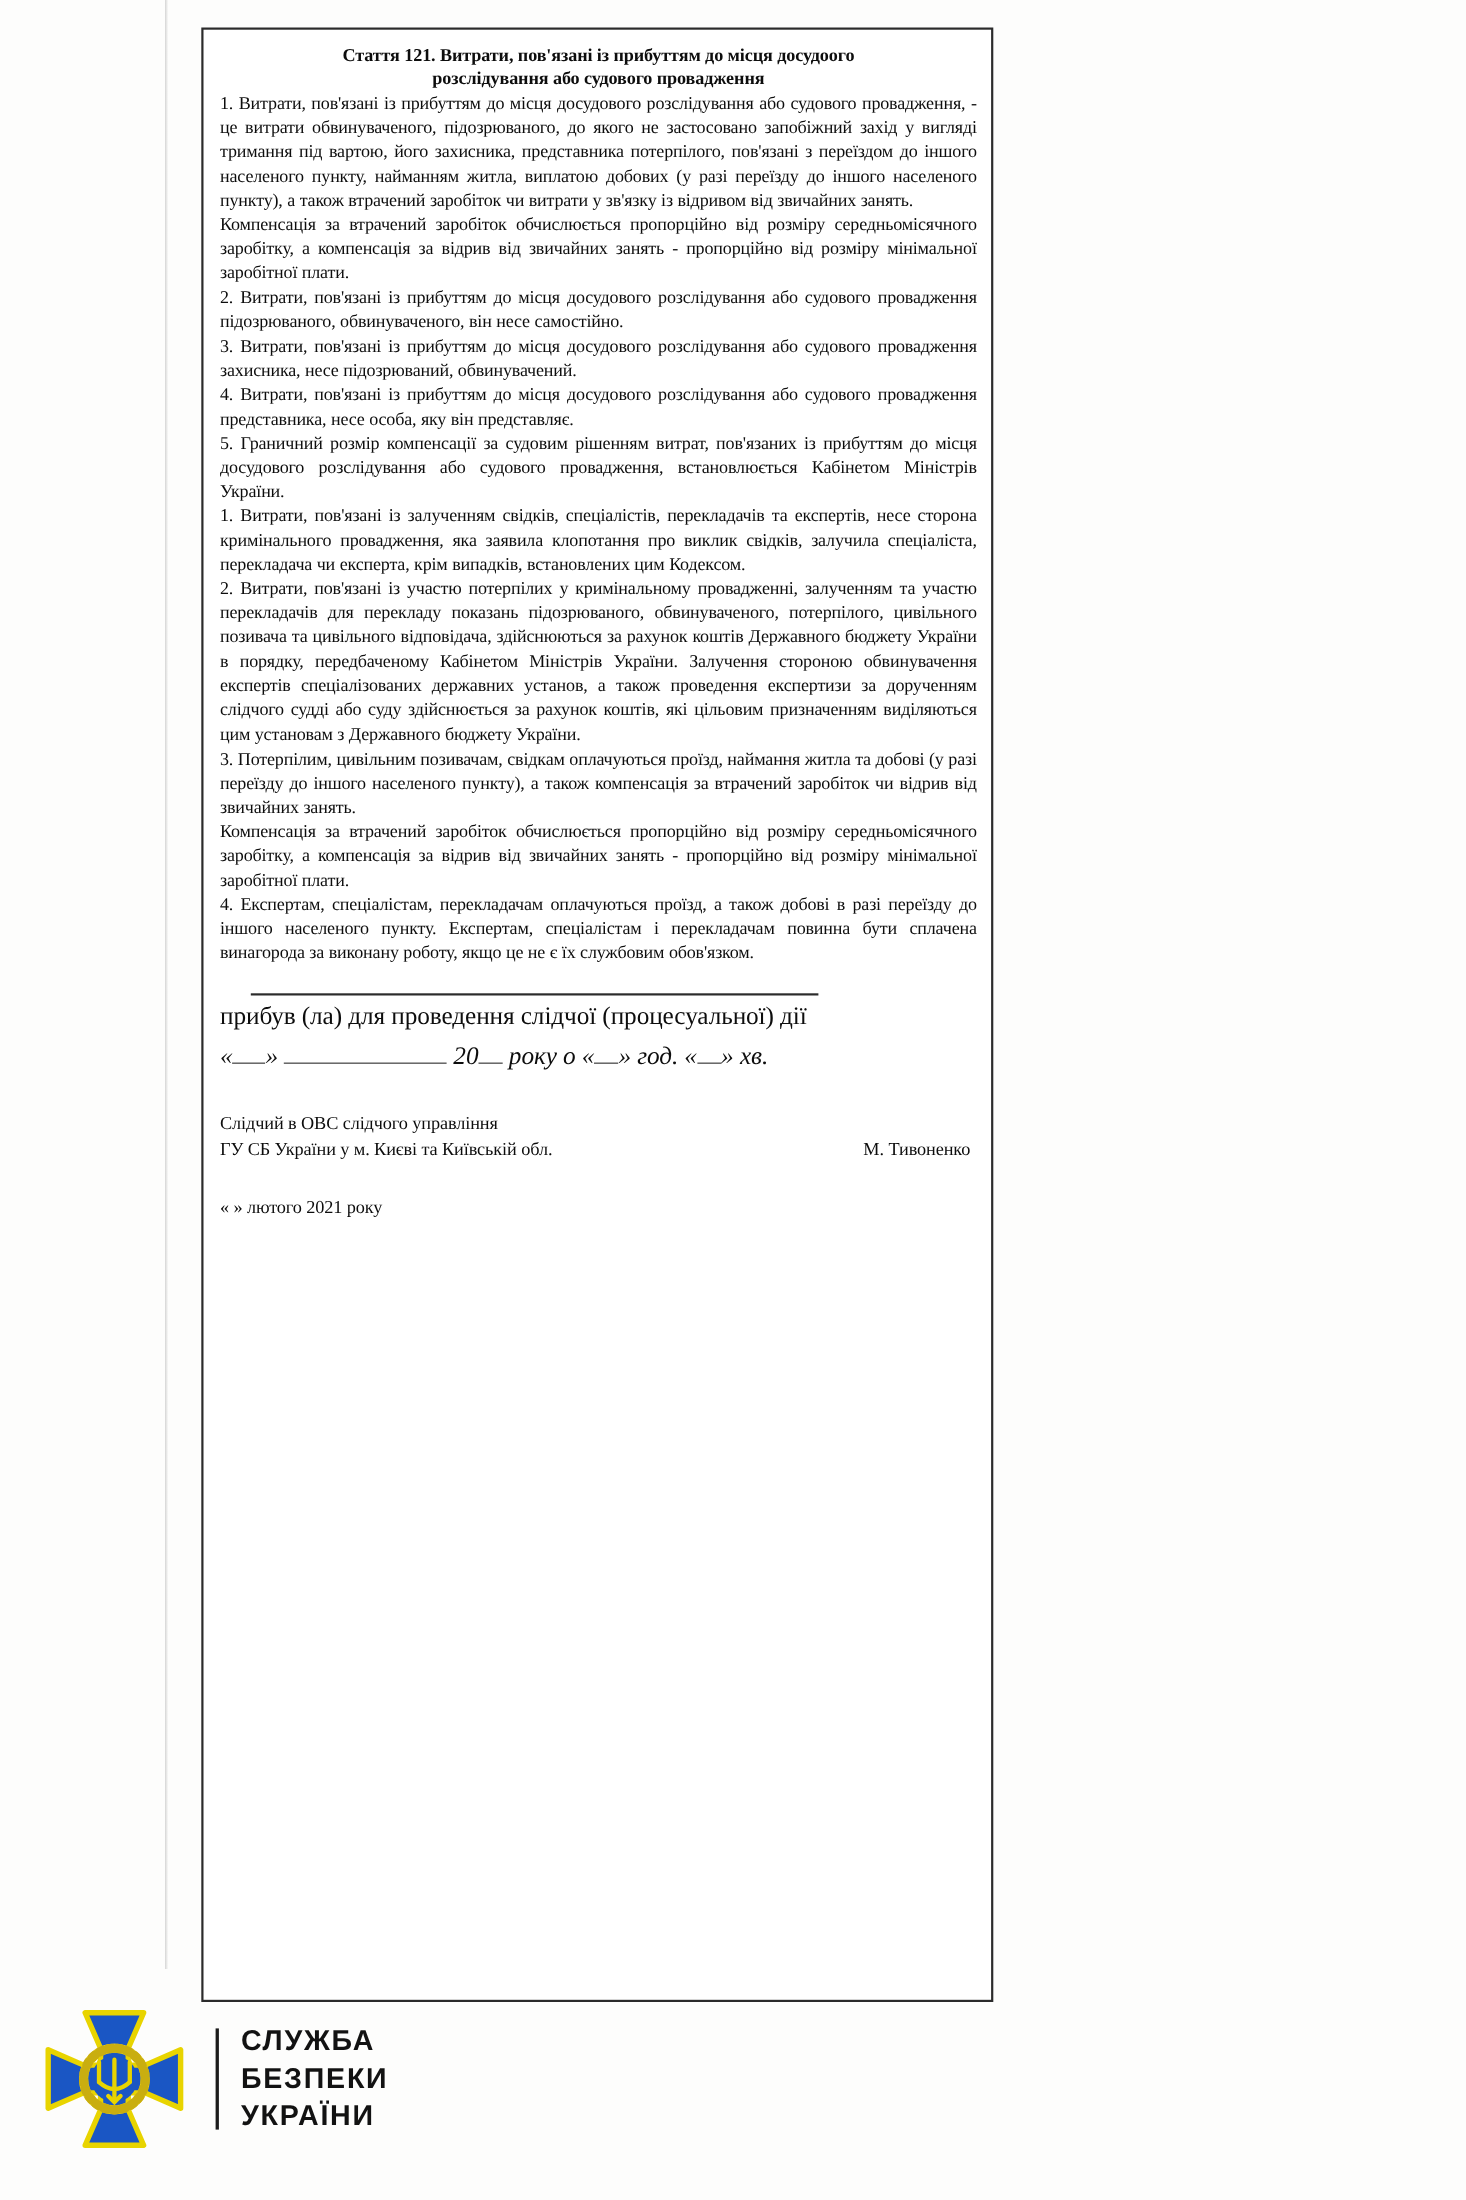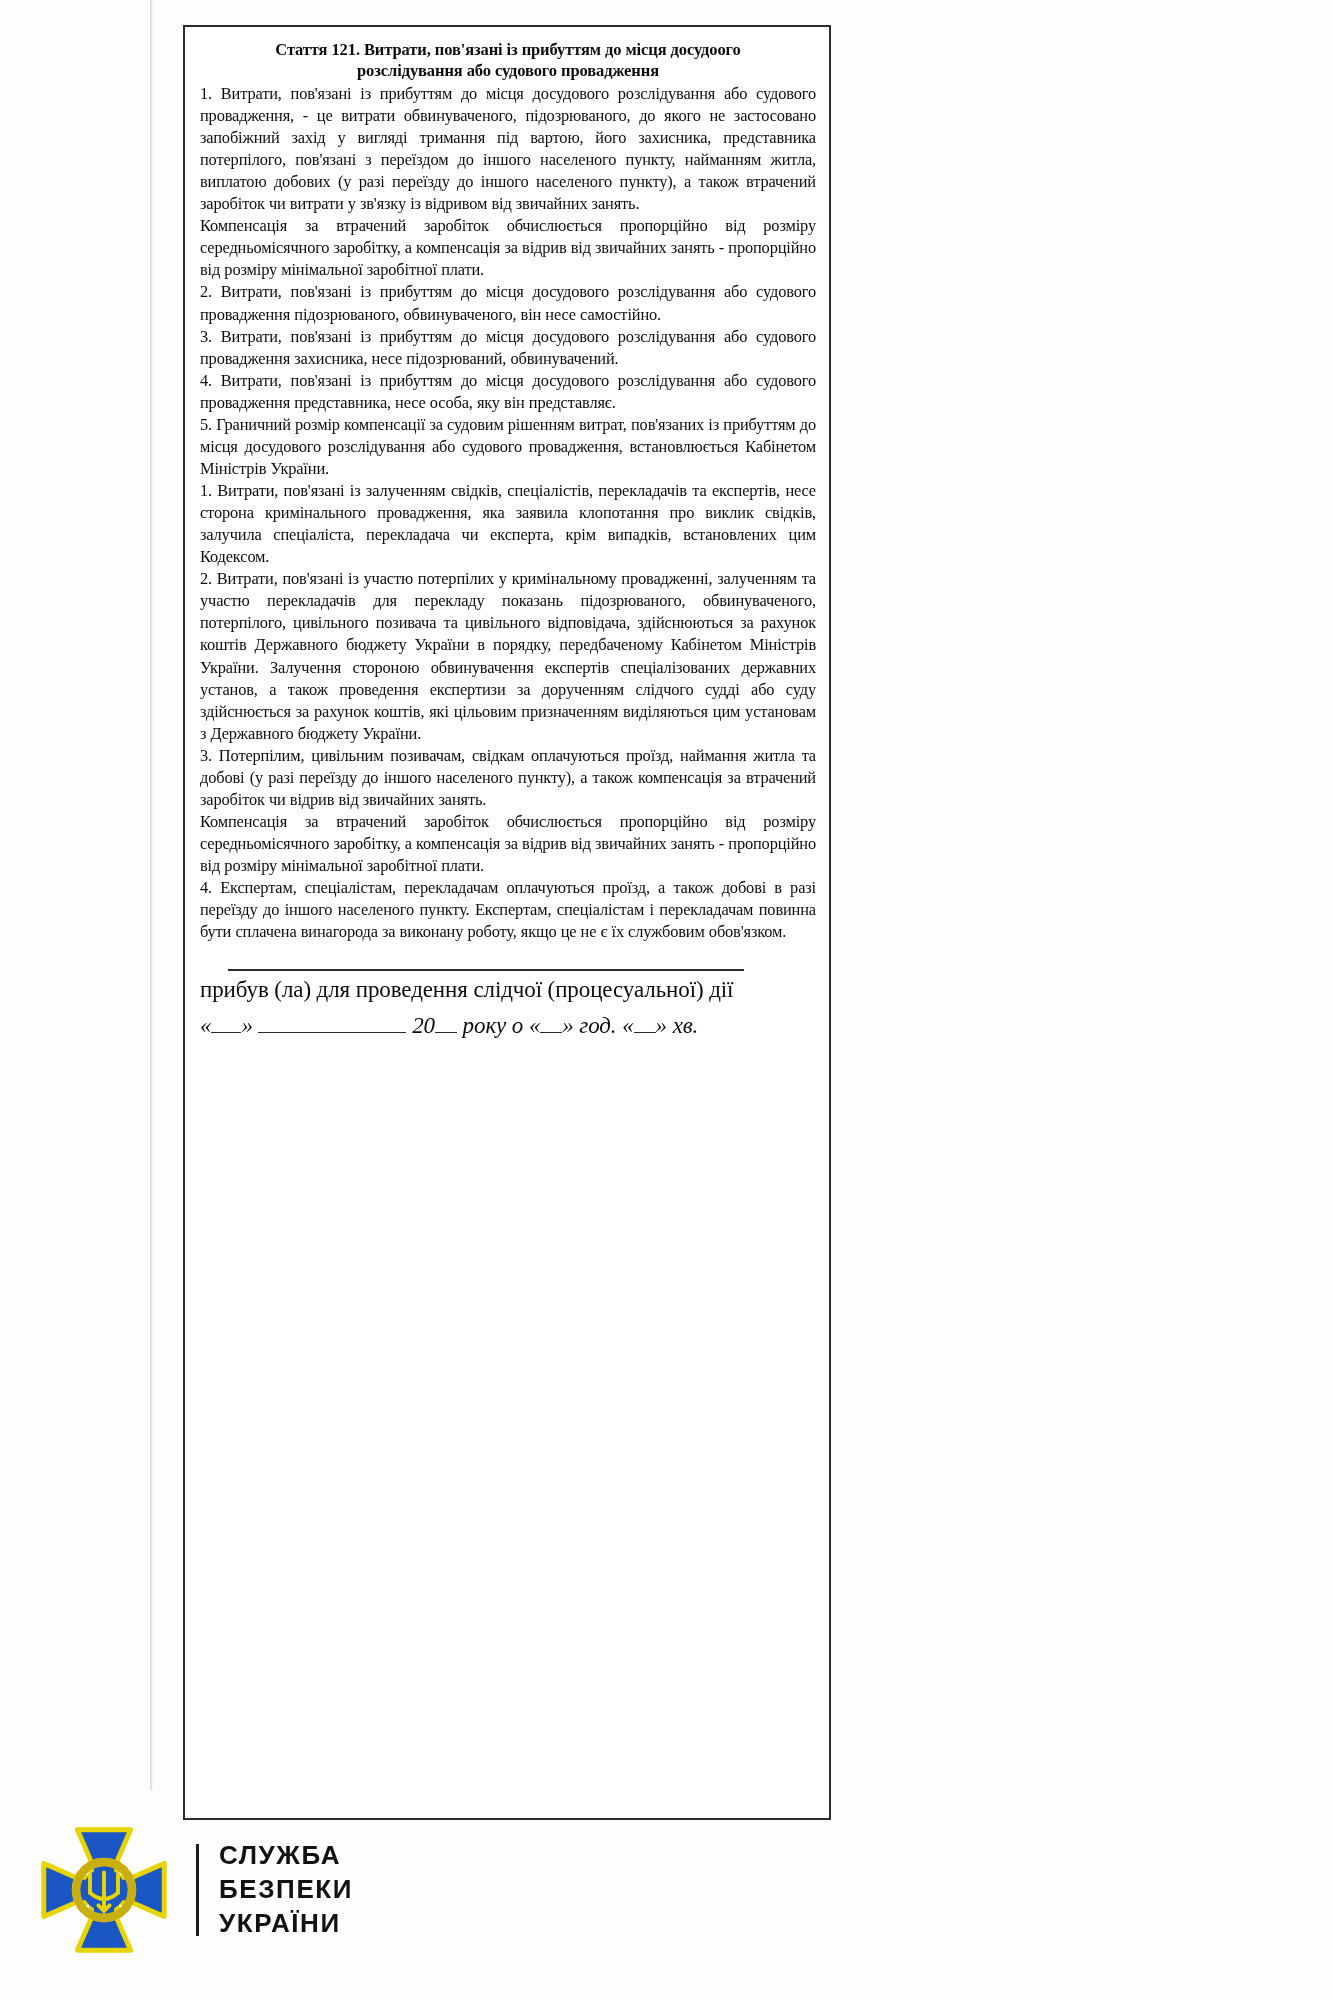--- a/index.html
+++ b/index.html
@@ -35,21 +35,21 @@
     width: 3px;
     height: 1790px;
     background: linear-gradient(to right, rgba(0,0,0,0.16), rgba(0,0,0,0.0));
   }
 
   
   #doc-frame {
     position: absolute;
     left: 183px;
     top: 25px;
-    width: 648px;
+    width: 720px;
     height: 1795px;
     border: 2px solid #2b2b2b;
     border-top-width: 2px;
     box-sizing: border-box;
     background: #ffffff;
     padding: 12px 13px 0 15px;
   }
 
   .art-heading {
     text-align: center;
@@ -210,20 +210,28 @@
         <span class="blank-lg"></span>
         <span>20</span><span class="blank-md"></span>
         <span>року о</span>
         <span>«</span><span class="blank-md"></span><span>»</span>
         <span>год.</span>
         <span>«</span><span class="blank-md"></span><span>»</span>
         <span>хв.</span>
       </div>
     </div>
 
+    <div id="signature-block">
+      <div>Слідчий в ОВС слідчого управління</div>
+      <div id="sig-row">
+        <span>ГУ СБ України у м. Києві та Київській обл.</span>
+        <span id="sig-name">М. Тивоненко</span>
+      </div>
+      <div id="sig-date">«   » лютого 2021 року</div>
+    </div>
 
   </div>
 
   <div id="sbu-footer">
 
     <div id="sbu-emblem">
       <svg viewBox="0 0 200 200" width="140" height="140" aria-hidden="true">
 
         <path d="M62 14 L138 14 L118 60 L118 82 L140 82 L186 62 L186 138 L140 118 L118 118 L118 140 L138 186 L62 186 L82 140 L82 118 L60 118 L14 138 L14 62 L60 82 L82 82 L82 60 Z" fill="#1a56c4" stroke="#e8d400" stroke-width="7" stroke-linejoin="round"></path>
 

